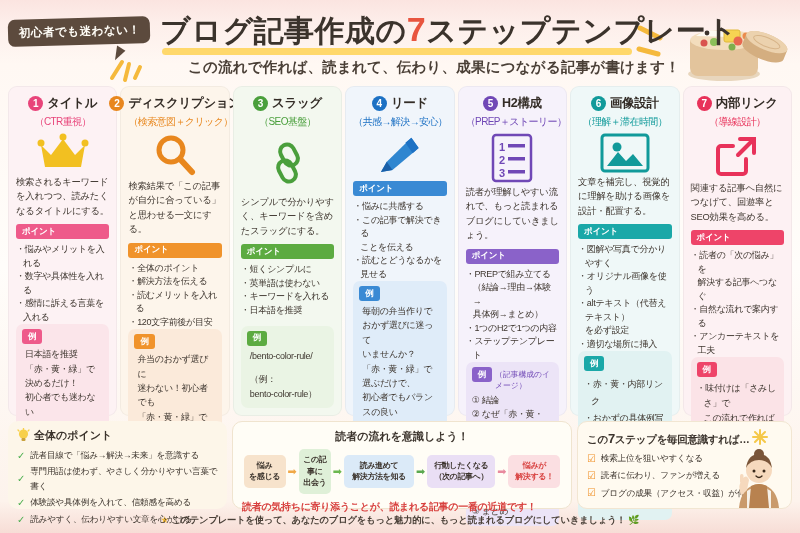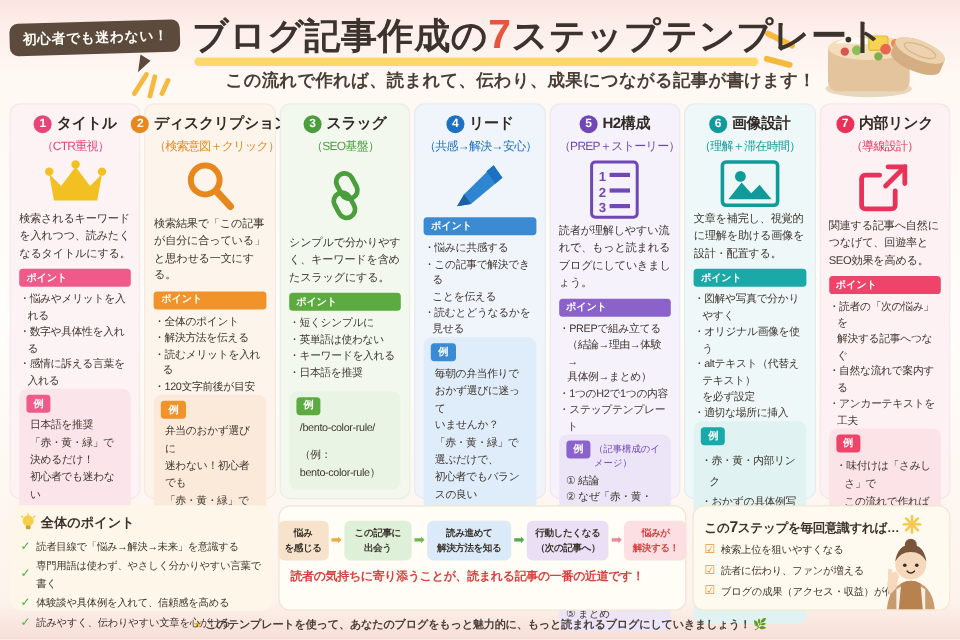--- a/index.html
+++ b/index.html
@@ -557,27 +557,28 @@
             <span>体験談や具体例を入れて、信頼感を高める</span>
           </li>
         <li>
             <span class="tick">✓</span>
             <span>読みやすく、伝わりやすい文章を心がける</span>
           </li>
       </ul>
     </div>
 
     <div class="panel p2">
+      <div class="flow-title">読者の流れを意識しよう！</div>
       <div class="flow">
         <div class="flow-box" style="background:#f7e3cc;width:42px">
           <div>悩み</div>
           <div>を感じる</div>
         </div>
         <span class="arrow" style="color:#f0a848">➡</span>
-        <div class="flow-box" style="background:#dff0d8;width:56px">
+        <div class="flow-box" style="background:#dff0d8;width:32px">
           <div>この記事に</div>
           <div>出会う</div>
         </div>
         <span class="arrow" style="color:#6cb84f">➡</span>
         <div class="flow-box" style="background:#dbeaf8;width:70px">
           <div>読み進めて</div>
           <div>解決方法を知る</div>
         </div>
         <span class="arrow" style="color:#5aa84f">➡</span>
         <div class="flow-box" style="background:#eadff5;width:68px">

